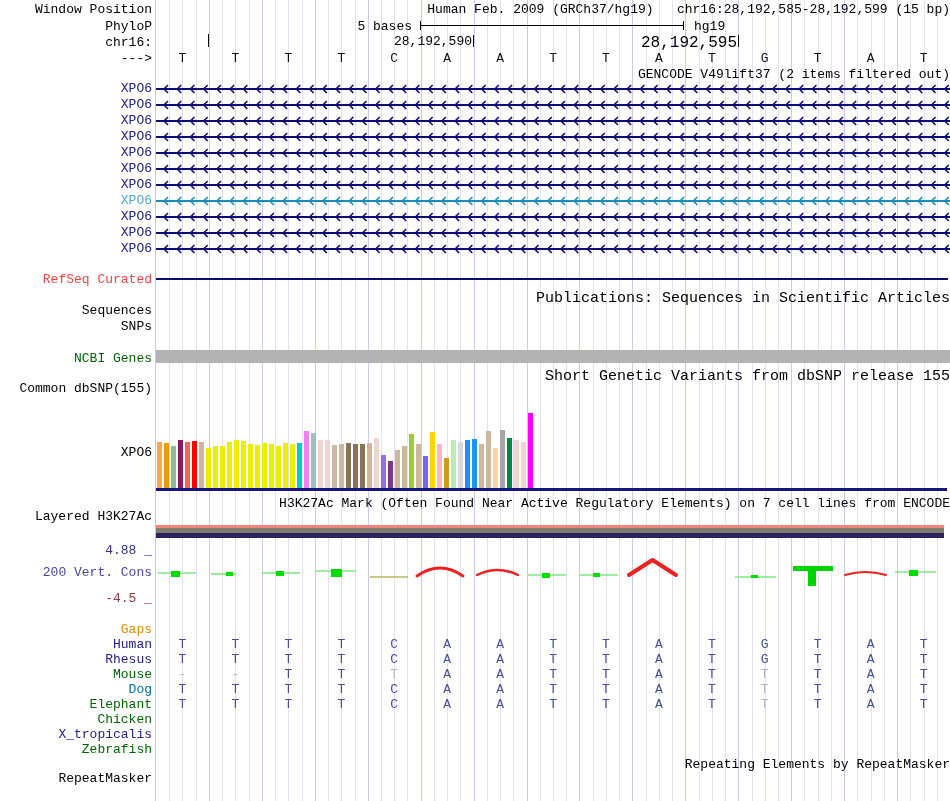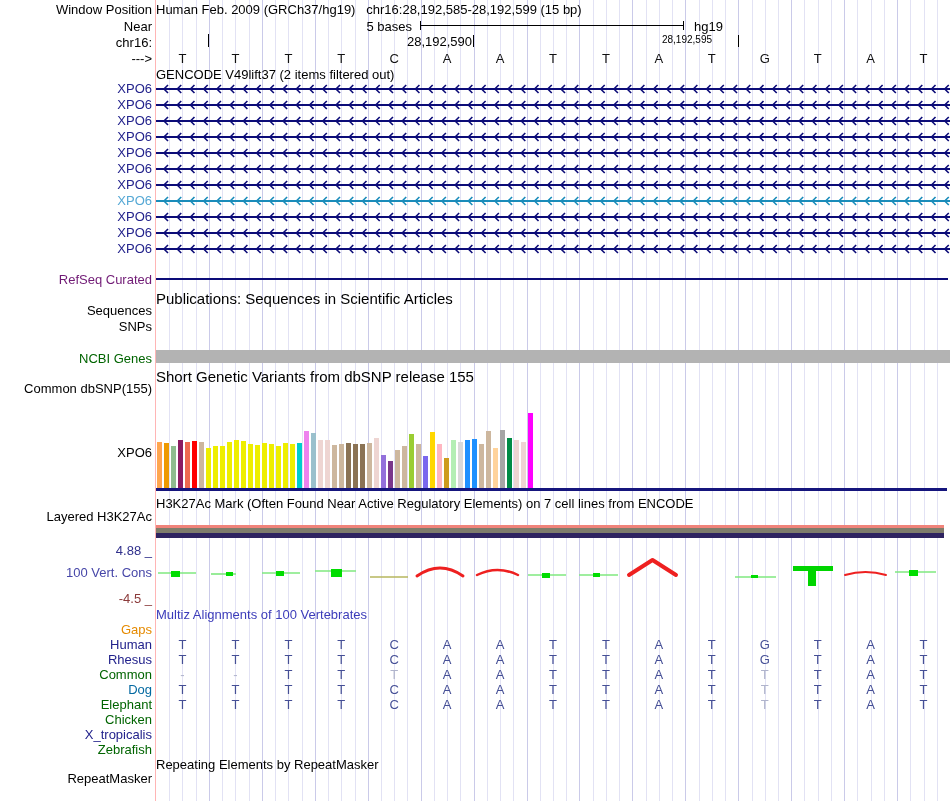--- a/index.html
+++ b/index.html
@@ -1,19 +1,19 @@
 <!DOCTYPE html>
 <html><head>
 <meta charset="utf-8">
 <style>
   html,body{margin:0;padding:0;background:#fff;}
   #browser{position:relative;width:950px;height:801px;background:#fff;overflow:hidden;
-           font-family:Liberation Sans, sans-serif;color:#000;}
+           font-family:Liberation Mono, monospace;color:#000;}
   .abs{position:absolute;}
-  .title{position:absolute;left:156px;width:794px;text-align:left;font-size:13px;white-space:pre;}
+  .title{position:absolute;left:156px;width:794px;text-align:right;font-size:13px;white-space:pre;}
   .title.small{font-size:15px;}
   .llabel{position:absolute;left:0;width:152px;text-align:right;font-size:13px;white-space:pre;}
   .gl{position:absolute;top:0;height:801px;width:1px;background:#e2e2f4;}
   .glm{background:#cacae9;}
   .edge{position:absolute;left:155px;top:0;width:1px;height:801px;background:#ffb5b5;}
   .letter{position:absolute;width:53px;text-align:center;font-size:13px;}
   .vtick{position:absolute;width:1px;background:#000;}
   .hline{position:absolute;height:1px;background:#000;}
   svg{position:absolute;overflow:visible;}
 </style>
@@ -81,32 +81,32 @@
       <div class="gl glm" style="position: absolute; left: 897.067px;"></div>
       <div class="gl" style="position: absolute; left: 910.3px;"></div>
       <div class="gl" style="position: absolute; left: 923.533px;"></div>
       <div class="gl" style="position: absolute; left: 936.767px;"></div>
     </div>
   <div class="edge"></div>
 
   <div class="llabel" style="top:2px">Window Position</div>
   <div class="title" style="top:2px">Human Feb. 2009 (GRCh37/hg19)   chr16:28,192,585-28,192,599 (15 bp)</div>
 
-  <div class="llabel" style="top:19px">Near</div>
+  <div class="llabel" style="top:19px">PhyloP</div>
   <div class="abs" style="left:312px;top:19px;width:100px;text-align:right;font-size:13px">5 bases</div>
   <div class="hline" style="left:420px;top:25px;width:264px"></div>
   <div class="vtick" style="left:420px;top:21px;height:9px"></div>
   <div class="vtick" style="left:683px;top:21px;height:9px"></div>
   <div class="abs" style="left:694px;top:19px;font-size:13px">hg19</div>
 
   <div class="llabel" style="top:35px">chr16:</div>
   <div class="vtick" style="left:208px;top:34px;height:13px"></div>
   <div class="abs" style="left:372px;top:34px;width:100px;text-align:right;font-size:13px">28,192,590</div>
   <div class="vtick" style="left:473px;top:35px;height:12px"></div>
-  <div class="abs" style="left:637px;top:34px;width:100px;text-align:center;font-size:10px">28,192,595</div>
+  <div class="abs" style="left:637px;top:34px;width:100px;text-align:right;font-size:16px">28,192,595</div>
   <div class="vtick" style="left:738px;top:35px;height:12px"></div>
 
   <div class="llabel" style="top:51px">---&gt;</div>
   <div class="abs" style="left:156px;top:51px;width:794px;height:14px"></div>
 
   <div class="title" style="top:67px">GENCODE V49lift37 (2 items filtered out)</div>
   <div>
       <svg width="794" height="176" style="left:156px;top:81px">
         <line x1="0" x2="794" y1="8" y2="8" stroke="#0c0c78" stroke-width="2"></line>
         <polyline points="12,4 8,8 12,12" fill="none" stroke="#0c0c78" stroke-width="1.6"></polyline>
@@ -786,21 +786,21 @@
       <div class="llabel" style="position: absolute; top: 129px; color: rgb(34, 34, 140);">XPO6</div>
       <div class="llabel" style="position: absolute; top: 145px; color: rgb(34, 34, 140);">XPO6</div>
       <div class="llabel" style="position: absolute; top: 161px; color: rgb(34, 34, 140);">XPO6</div>
       <div class="llabel" style="position: absolute; top: 177px; color: rgb(34, 34, 140);">XPO6</div>
       <div class="llabel" style="position: absolute; top: 193px; color: rgb(85, 168, 213);">XPO6</div>
       <div class="llabel" style="position: absolute; top: 209px; color: rgb(34, 34, 140);">XPO6</div>
       <div class="llabel" style="position: absolute; top: 225px; color: rgb(34, 34, 140);">XPO6</div>
       <div class="llabel" style="position: absolute; top: 241px; color: rgb(34, 34, 140);">XPO6</div>
     </div>
 
-  <div class="llabel" style="top:272px;color:#701a75">RefSeq Curated</div>
+  <div class="llabel" style="top:272px;color:#ef4444">RefSeq Curated</div>
   <div class="abs" style="left:156px;top:278px;width:792px;height:2px;background:#0c0c78"></div>
 
   <div class="title small" style="top:290px">Publications: Sequences in Scientific Articles</div>
   <div class="llabel" style="top:303px">Sequences</div>
   <div class="llabel" style="top:319px">SNPs</div>
 
   <div class="llabel" style="top:351px;color:#006400">NCBI Genes</div>
   <div class="abs" style="left:156px;top:350px;width:794px;height:13px;background:#b3b3b3"></div>
 
   <div class="title small" style="top:368px">Short Genetic Variants from dbSNP release 155</div>
@@ -865,21 +865,21 @@
     </div>
   <div class="abs" style="left:156px;top:488px;width:791px;height:3px;background:#15157d"></div>
 
   <div class="title" style="top:496px">H3K27Ac Mark (Often Found Near Active Regulatory Elements) on 7 cell lines from ENCODE</div>
   <div class="llabel" style="top:509px">Layered H3K27Ac</div>
   <div class="abs" style="left:156px;top:525px;width:788px;height:3px;background:#f0837a"></div>
   <div class="abs" style="left:156px;top:528px;width:788px;height:5px;background:#7e7c6b"></div>
   <div class="abs" style="left:156px;top:533px;width:788px;height:5px;background:#2e2360"></div>
 
   <div class="llabel" style="top:543px;color:#30308c">4.88 _</div>
-  <div class="llabel" style="top:565px;color:#4646a8">100 Vert. Cons</div>
+  <div class="llabel" style="top:565px;color:#4646a8">200 Vert. Cons</div>
   <div class="llabel" style="top:591px;color:#8b3a3a">-4.5 _</div>
   <svg width="794" height="65" style="left:156px;top:540px">
       <line x1="2" x2="40" y1="33" y2="33" stroke="#7fe87f" stroke-width="1.6"></line>
       <rect x="15" y="31" width="9" height="6" fill="#00dd00"></rect>
       <line x1="55" x2="80" y1="34" y2="34" stroke="#7fe87f" stroke-width="1.6"></line>
       <rect x="70" y="32" width="7" height="4" fill="#00dd00"></rect>
       <line x1="106" x2="144" y1="33" y2="33" stroke="#7fe87f" stroke-width="1.6"></line>
       <rect x="120" y="31" width="8" height="5" fill="#00dd00"></rect>
       <line x1="159" x2="200" y1="31" y2="31" stroke="#7fe87f" stroke-width="1.6"></line>
       <rect x="175" y="29" width="11" height="8" fill="#00dd00"></rect>
@@ -893,21 +893,20 @@
       <path d="M473,35 L496.5,20 L520,35" fill="none" stroke="#ee2020" stroke-width="4" stroke-linejoin="round" stroke-linecap="round"></path>
       <line x1="579" x2="620" y1="37" y2="37" stroke="#7fe87f" stroke-width="1.6"></line>
       <rect x="595" y="35" width="7" height="3" fill="#00dd00"></rect>
       <rect x="637" y="26" width="40" height="5" fill="#00d500"></rect>
       <rect x="652" y="26" width="8" height="20" fill="#00d500"></rect>
       <path d="M689,35 Q709.5,29 730,35" fill="none" stroke="#ee2020" stroke-width="2" stroke-linecap="round"></path>
       <line x1="739" x2="780" y1="32" y2="32" stroke="#7fe87f" stroke-width="1.6"></line>
       <rect x="753" y="30" width="9" height="6" fill="#00dd00"></rect>
     </svg>
 
-  <div class="title" style="top:607px;color:#3c3cba">Multiz Alignments of 100 Vertebrates</div>
   <div>
       <div class="llabel" style="position: absolute; top: 622px; color: rgb(229, 138, 0);">Gaps</div>
       <div class="llabel" style="position: absolute; top: 637px; color: rgb(34, 34, 140);">Human</div>
       <div class="letter" style="position: absolute; left: 156px; top: 637px; color: rgb(69, 79, 150);">T</div>
       <div class="letter" style="position: absolute; left: 208.933px; top: 637px; color: rgb(69, 79, 150);">T</div>
       <div class="letter" style="position: absolute; left: 261.867px; top: 637px; color: rgb(69, 79, 150);">T</div>
       <div class="letter" style="position: absolute; left: 314.8px; top: 637px; color: rgb(69, 79, 150);">T</div>
       <div class="letter" style="position: absolute; left: 367.733px; top: 637px; color: rgb(69, 79, 150);">C</div>
       <div class="letter" style="position: absolute; left: 420.667px; top: 637px; color: rgb(69, 79, 150);">A</div>
       <div class="letter" style="position: absolute; left: 473.6px; top: 637px; color: rgb(69, 79, 150);">A</div>
@@ -928,21 +927,21 @@
       <div class="letter" style="position: absolute; left: 420.667px; top: 652px; color: rgb(69, 79, 150);">A</div>
       <div class="letter" style="position: absolute; left: 473.6px; top: 652px; color: rgb(69, 79, 150);">A</div>
       <div class="letter" style="position: absolute; left: 526.533px; top: 652px; color: rgb(69, 79, 150);">T</div>
       <div class="letter" style="position: absolute; left: 579.467px; top: 652px; color: rgb(69, 79, 150);">T</div>
       <div class="letter" style="position: absolute; left: 632.4px; top: 652px; color: rgb(69, 79, 150);">A</div>
       <div class="letter" style="position: absolute; left: 685.333px; top: 652px; color: rgb(69, 79, 150);">T</div>
       <div class="letter" style="position: absolute; left: 738.267px; top: 652px; color: rgb(69, 79, 150);">G</div>
       <div class="letter" style="position: absolute; left: 791.2px; top: 652px; color: rgb(69, 79, 150);">T</div>
       <div class="letter" style="position: absolute; left: 844.133px; top: 652px; color: rgb(69, 79, 150);">A</div>
       <div class="letter" style="position: absolute; left: 897.067px; top: 652px; color: rgb(69, 79, 150);">T</div>
-      <div class="llabel" style="position: absolute; top: 667px; color: rgb(0, 100, 0);">Common</div>
+      <div class="llabel" style="position: absolute; top: 667px; color: rgb(0, 100, 0);">Mouse</div>
       <div class="letter" style="position: absolute; left: 156px; top: 667px; color: rgb(176, 180, 204);">-</div>
       <div class="letter" style="position: absolute; left: 208.933px; top: 667px; color: rgb(176, 180, 204);">-</div>
       <div class="letter" style="position: absolute; left: 261.867px; top: 667px; color: rgb(69, 79, 150);">T</div>
       <div class="letter" style="position: absolute; left: 314.8px; top: 667px; color: rgb(69, 79, 150);">T</div>
       <div class="letter" style="position: absolute; left: 367.733px; top: 667px; color: rgb(176, 180, 204);">T</div>
       <div class="letter" style="position: absolute; left: 420.667px; top: 667px; color: rgb(69, 79, 150);">A</div>
       <div class="letter" style="position: absolute; left: 473.6px; top: 667px; color: rgb(69, 79, 150);">A</div>
       <div class="letter" style="position: absolute; left: 526.533px; top: 667px; color: rgb(69, 79, 150);">T</div>
       <div class="letter" style="position: absolute; left: 579.467px; top: 667px; color: rgb(69, 79, 150);">T</div>
       <div class="letter" style="position: absolute; left: 632.4px; top: 667px; color: rgb(69, 79, 150);">A</div>

